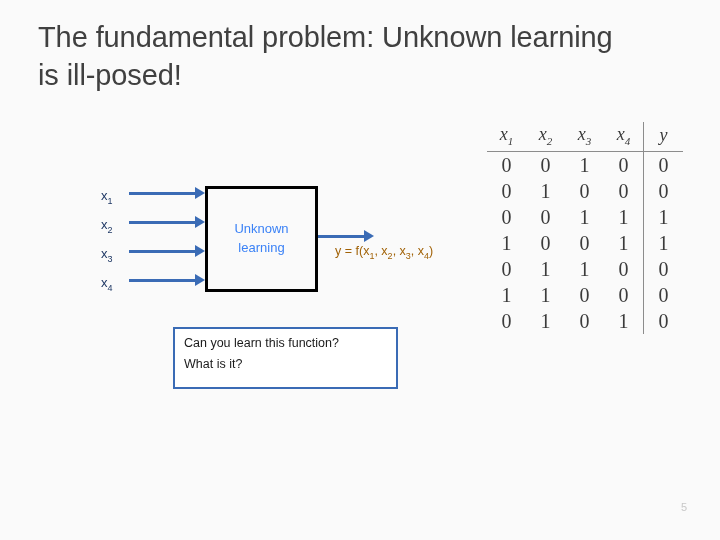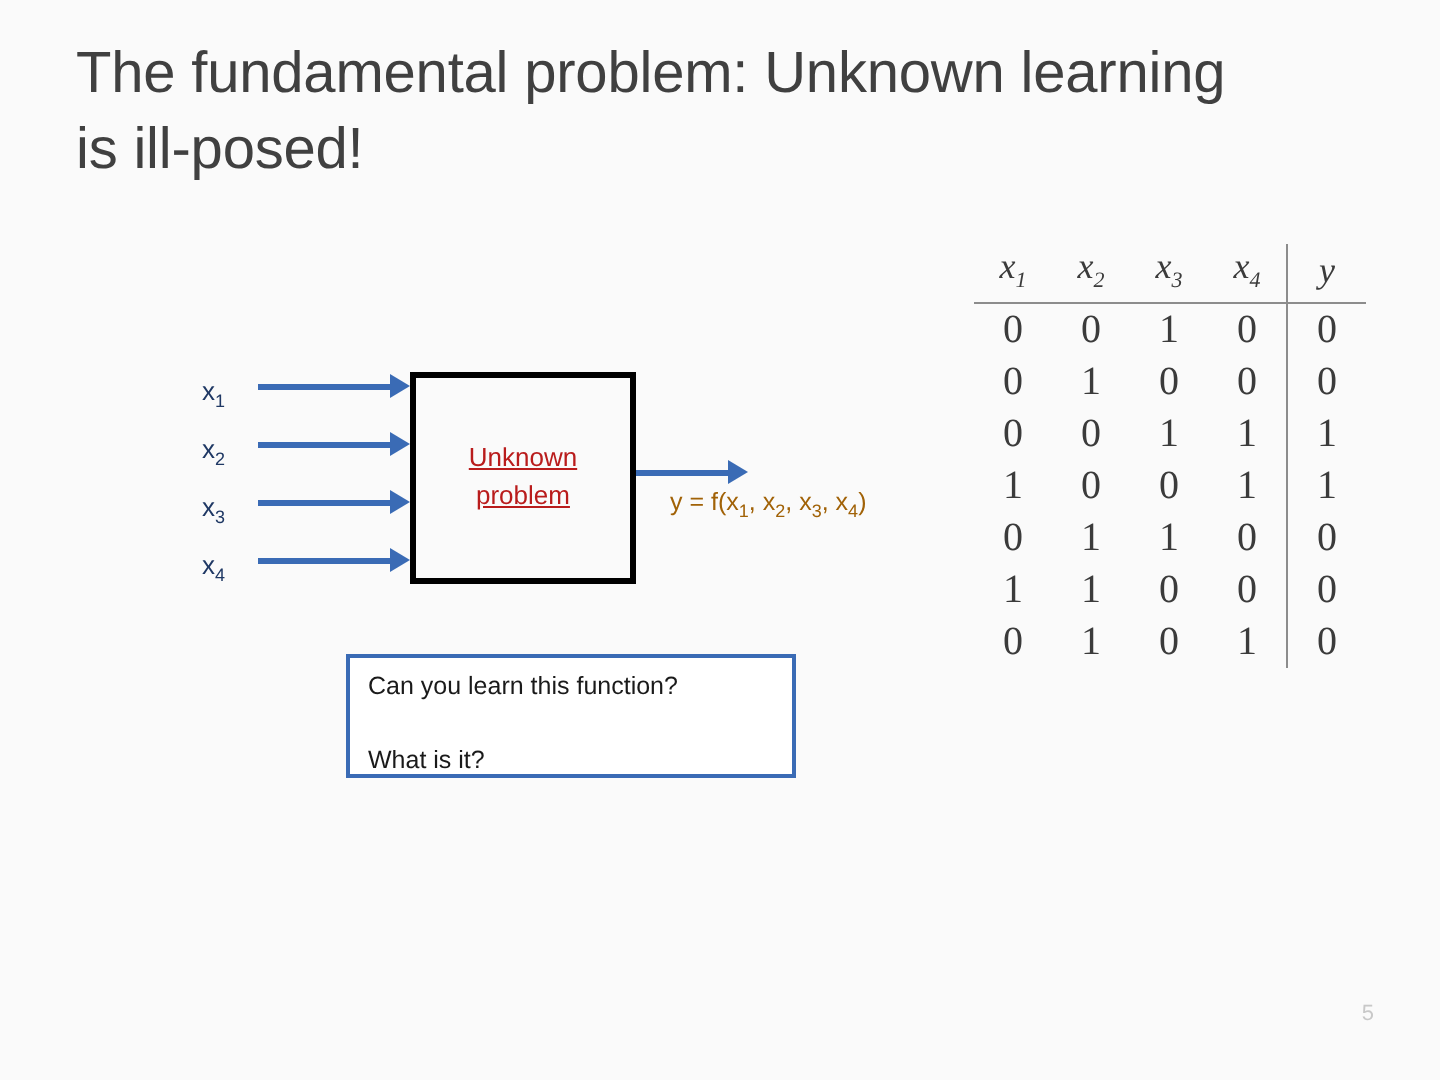--- a/index.html
+++ b/index.html
@@ -44,23 +44,22 @@
 
   #unknown-box{
     position:absolute;left:205px;top:186px;
     width:113px;height:106px;
     border:3px solid #000000;
     background:#FAFAFA;
     box-sizing:border-box;
     display:flex;align-items:center;justify-content:center;
   }
   #unknown-box .txt{
-    font-size:13px;line-height:1.45;color:#b91c1c;
+    font-size:13px;line-height:1.45;color:#3b82f6;
     text-align:center;
-    text-decoration:underline;
   }
 
   #out-formula{
     position:absolute;left:335px;top:244px;
     font-size:12.5px;color:#a16207;white-space:nowrap;
   }
   #out-formula sub{font-size:9px;}
 
   
   #callout{
@@ -68,21 +67,21 @@
     width:225px;height:62px;
     border:2.5px solid #3A6BB5;
     background:#FFFFFF;
     box-sizing:border-box;
     padding:7px 9px 0 9px;
   }
   #callout .line{
     font-size:12.5px;color:#1A1A1A;
     line-height:1.2;
   }
-  #callout .line.second{margin-top:22px;}
+  #callout .line.second{margin-top:6px;}
 
   
   #truth-table{
     position:absolute;left:487px;top:122px;
     width:196px;
   }
   #truth-table table{
     border-collapse:collapse;
     width:100%;
     font-family:"Liberation Serif",serif;
@@ -135,21 +134,21 @@
     <div class="head" style="left:66px;"></div>
   </div>
   <div class="arrow" style="left:129px;top:273px;width:76px;">
     <div class="shaft" style="width:66px;"></div>
     <div class="head" style="left:66px;"></div>
   </div>
 
   <div id="unknown-box">
     <div class="txt">
       <div>Unknown</div>
-      <div>problem</div>
+      <div>learning</div>
     </div>
   </div>
 
   <div class="arrow" style="left:318px;top:229px;width:56px;">
     <div class="shaft" style="width:46px;"></div>
     <div class="head" style="left:46px;"></div>
   </div>
 
   <div id="out-formula"><span>y = f(x</span><sub>1</sub><span>, x</span><sub>2</sub><span>, x</span><sub>3</sub><span>, x</span><sub>4</sub><span>)</span></div>
 

